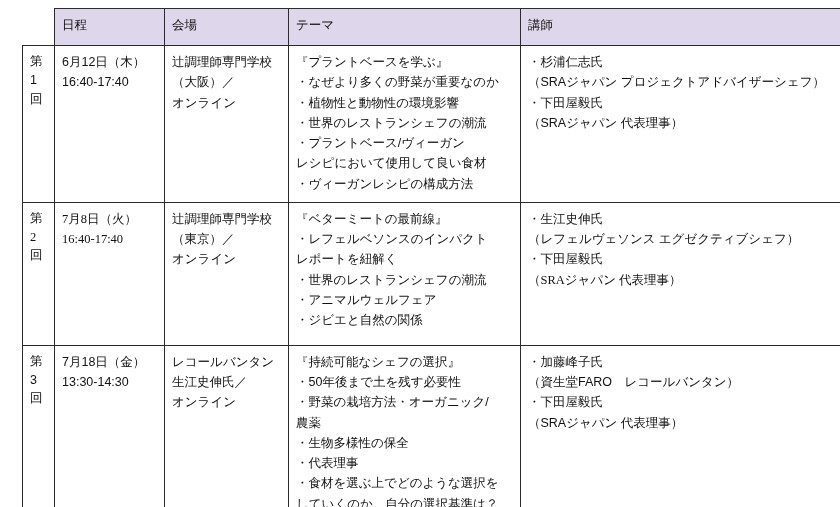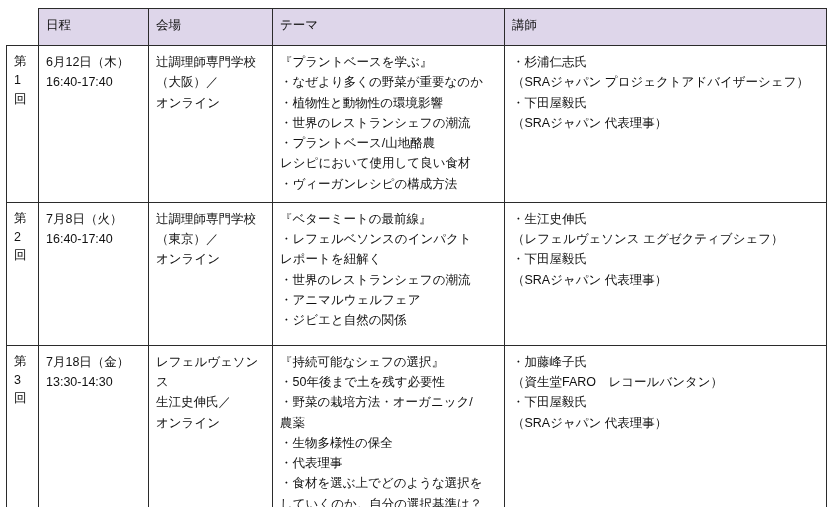--- a/index.html
+++ b/index.html
@@ -12,21 +12,21 @@
     height: 507px;
     font-family: "Liberation Sans", sans-serif;
     color: #111111;
     -webkit-font-smoothing: antialiased;
   }
   .sheet {
     position: relative;
     width: 840px;
     height: 507px;
     box-sizing: border-box;
-    padding: 8px 10px 6px 6px;
+    padding: 8px 10px 6px 22px;
   }
   table.schedule {
     border-collapse: collapse;
     width: 820px;
     table-layout: fixed;
   }
   table.schedule col.c-no    { width: 32px; }
   table.schedule col.c-date  { width: 110px; }
   table.schedule col.c-venue { width: 124px; }
   table.schedule col.c-theme { width: 232px; }
@@ -70,21 +70,21 @@
   .lines > div {
     white-space: pre-wrap;
   }
   .title-line {
     margin-bottom: 0px;
   }
   td.date-cell, td.venue-cell {
     line-height: 1.65;
   }
   .row-1 td { height: 140px; }
-  .row-2 td { height: 128px; }
+  .row-2 td { height: 128px; font-family: Liberation Serif, serif; }
   .row-3 td { height: 164px; }
 </style>
 </head>
 <body>
 
 <div class="sheet">
   <table class="schedule">
     <colgroup>
       <col class="c-no">
       <col class="c-date">
@@ -114,21 +114,21 @@
         <td class="venue-cell lines">
           <div>辻調理師専門学校</div>
           <div>（大阪）／</div>
           <div>オンライン</div>
         </td>
         <td class="theme-cell lines">
           <div class="title-line">『プラントベースを学ぶ』</div>
           <div>・なぜより多くの野菜が重要なのか</div>
           <div>・植物性と動物性の環境影響</div>
           <div>・世界のレストランシェフの潮流</div>
-          <div>・プラントベース/山地酪農</div>
+          <div>・プラントベース/ヴィーガン</div>
           <div>レシピにおいて使用して良い食材</div>
           <div>・ヴィーガンレシピの構成方法</div>
         </td>
         <td class="lect-cell lines">
           <div>・杉浦仁志氏</div>
           <div>（SRAジャパン プロジェクトアドバイザーシェフ）</div>
           <div>・下田屋毅氏</div>
           <div>（SRAジャパン 代表理事）</div>
         </td>
       </tr>
@@ -164,21 +164,21 @@
 
       <tr class="row-3">
         <td class="no-cell">
           <span class="vert">第3回</span>
         </td>
         <td class="date-cell lines">
           <div>7月18日（金）</div>
           <div>13:30-14:30</div>
         </td>
         <td class="venue-cell lines">
-          <div>レフェルヴェソンス</div>
+          <div>レコールバンタン</div>
           <div>生江史伸氏／</div>
           <div>オンライン</div>
         </td>
         <td class="theme-cell lines">
           <div class="title-line">『持続可能なシェフの選択』</div>
           <div>・50年後まで土を残す必要性</div>
           <div>・野菜の栽培方法・オーガニック/</div>
           <div>農薬</div>
           <div>・生物多様性の保全</div>
           <div>・代表理事</div>

